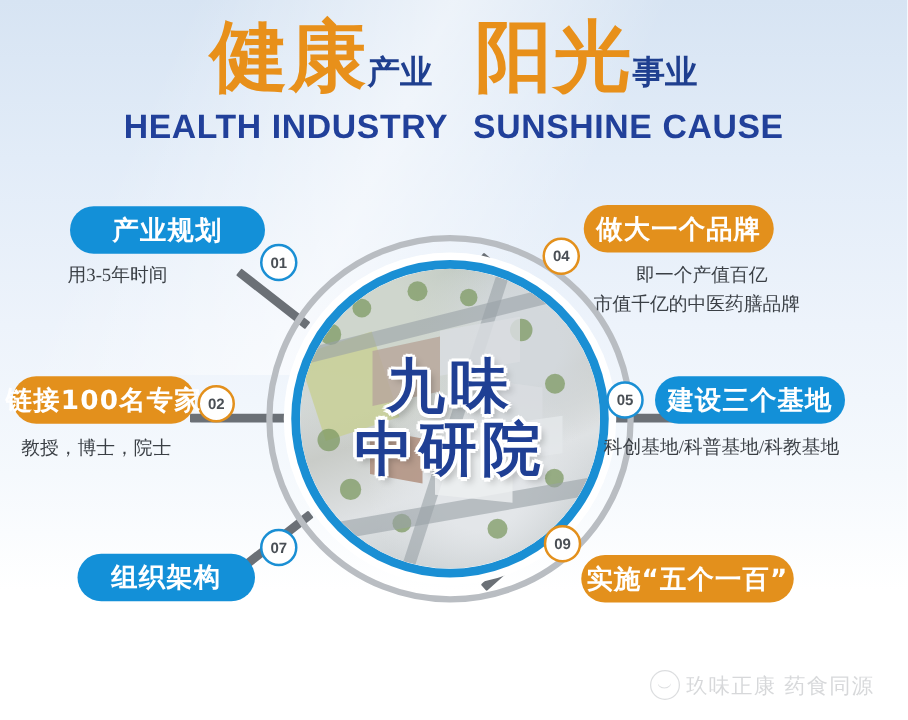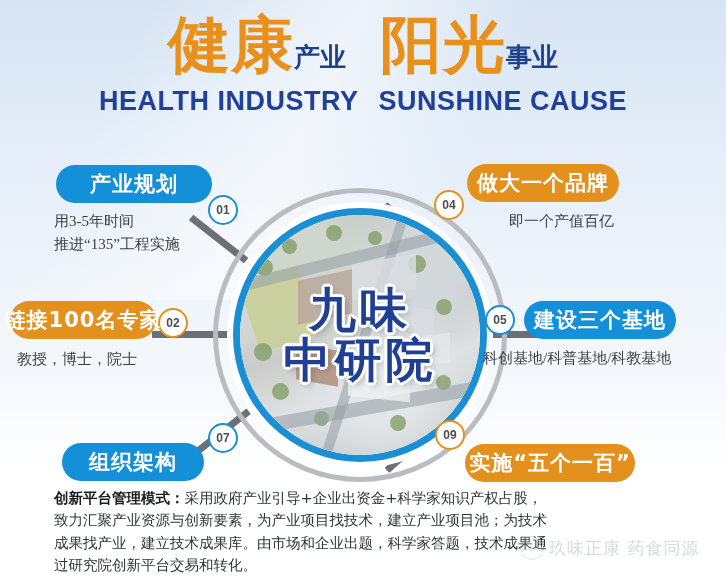--- a/index.html
+++ b/index.html
@@ -229,50 +229,44 @@
       <span>05</span>
     </div>
   <div class="badge orange" style="left:435px;top:420px;">
       <span>09</span>
     </div>
 
   <div class="pill blue" style="left:56px;top:165px;width:156px;">
     <span>产业规划</span>
   </div>
   <div class="caption" style="left:54px;top:210px;">用3-5年时间</div>
-  <div class="caption" style="left:54px;top:233px;">推进“135”工程实施</div>
 
   <div class="pill orange" style="left:10px;top:301px;width:146px;">
     <span>链接100名专家</span>
   </div>
   <div class="caption" style="left:17px;top:348px;">教授，博士，院士</div>
 
   <div class="pill blue" style="left:62px;top:443px;width:142px;">
     <span>组织架构</span>
   </div>
 
   <div class="pill orange" style="left:467px;top:164px;width:152px;">
     <span>做大一个品牌</span>
   </div>
   <div class="caption" style="left:475px;top:210px;margin-left:34px;">即一个产值百亿</div>
+  <div class="caption" style="left:475px;top:233px;">市值千亿的中医药膳品牌</div>
 
   <div class="pill blue" style="left:524px;top:301px;width:152px;">
     <span>建设三个基地</span>
   </div>
   <div class="caption" style="left:483px;top:347px;">科创基地/科普基地/科教基地</div>
 
   <div class="pill orange" style="left:465px;top:444px;width:170px;">
     <span>实施“五个一百”</span>
   </div>
 
-  <div id="footer">
-    <div><b>创新平台管理模式：</b><span>采用政府产业引导+企业出资金+科学家知识产权占股，</span></div>
-    <div>致力汇聚产业资源与创新要素，为产业项目找技术，建立产业项目池；为技术</div>
-    <div>成果找产业，建立技术成果库。由市场和企业出题，科学家答题，技术成果通</div>
-    <div>过研究院创新平台交易和转化。</div>
-  </div>
 
   <div id="watermark">
     <div id="wm-logo"></div>
     <div id="wm-text">玖味正康 药食同源</div>
   </div>
 
 </div>
 
 </body></html>

